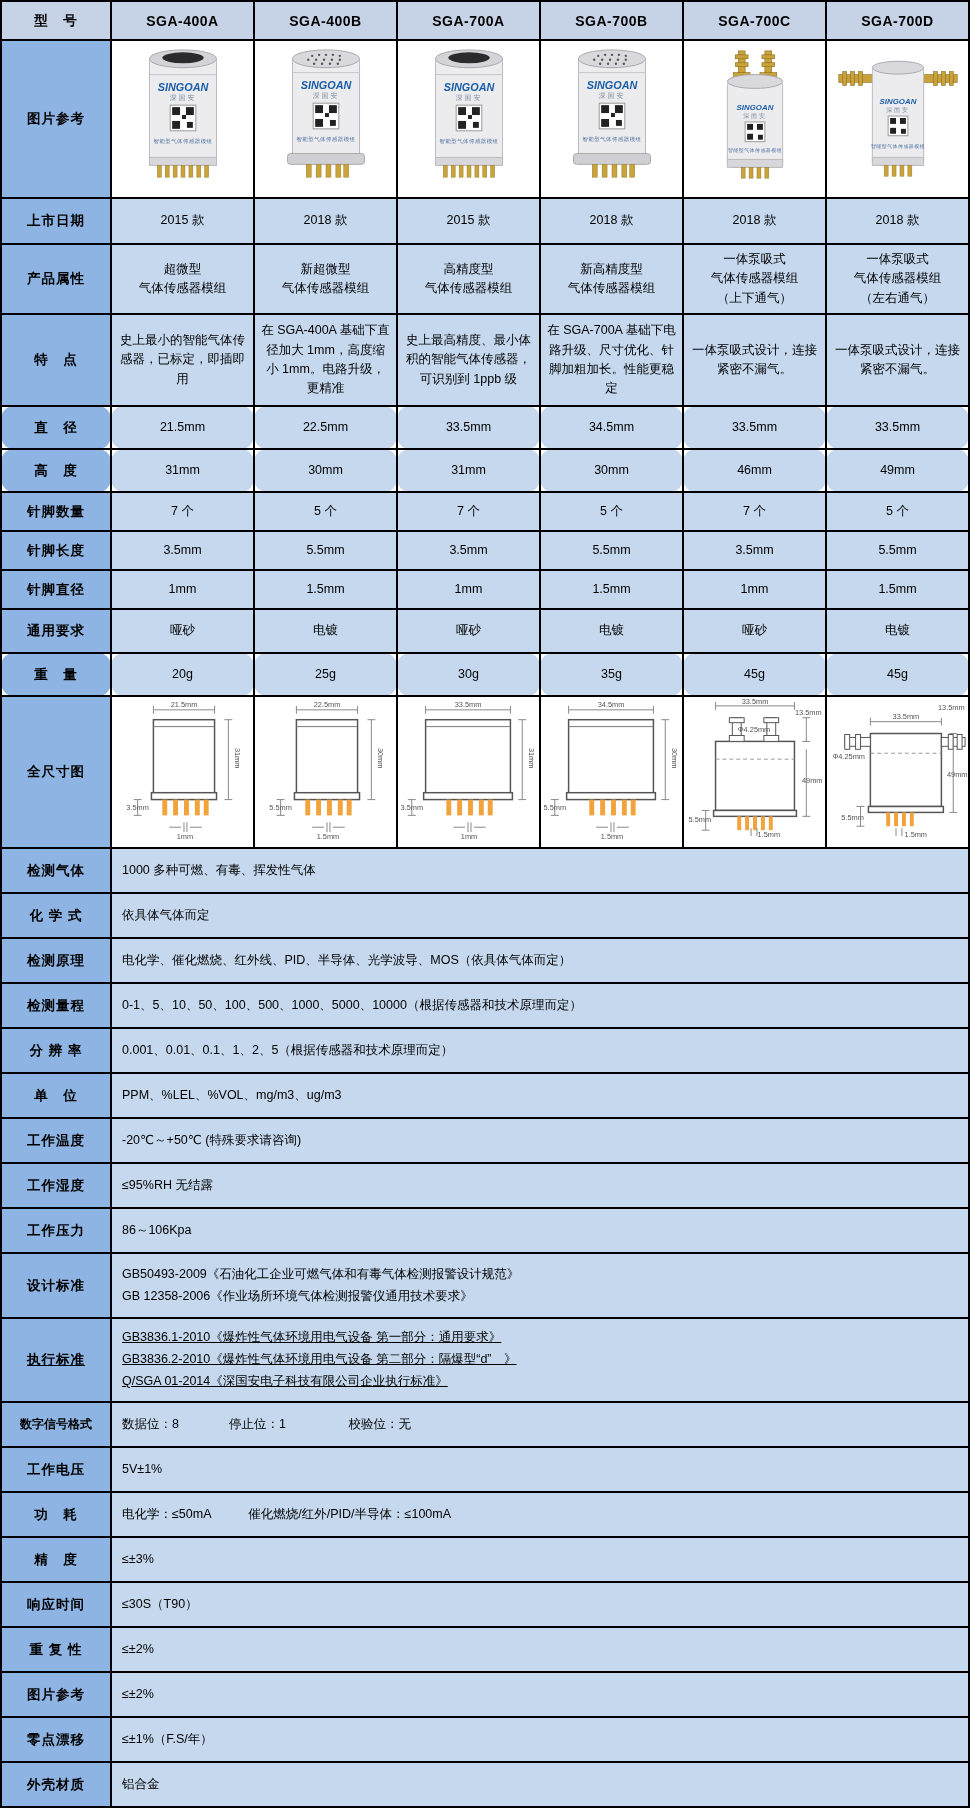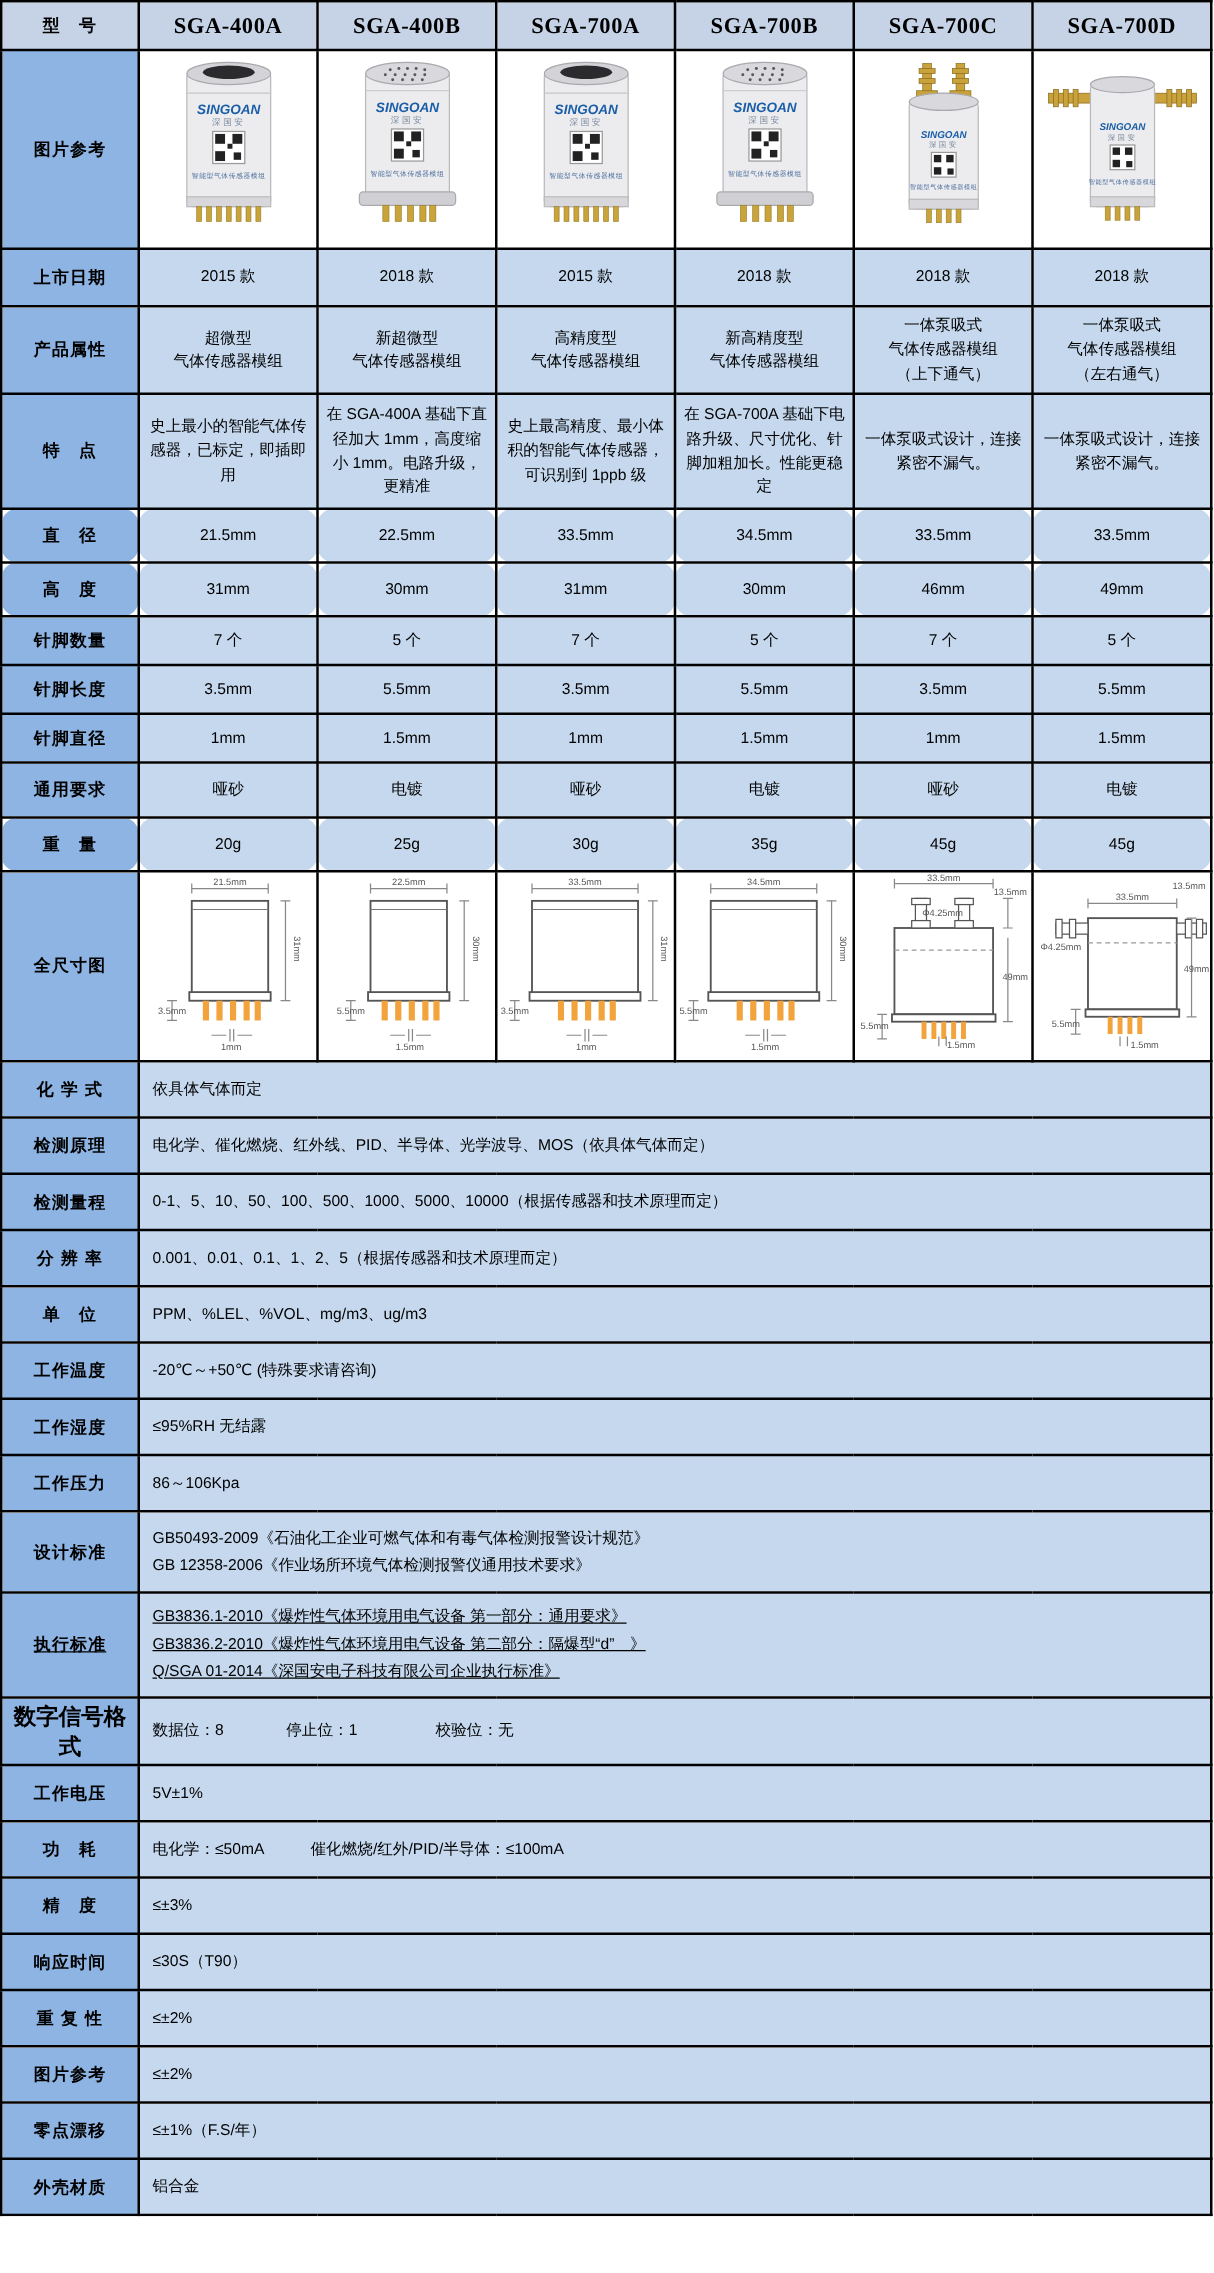--- a/index.html
+++ b/index.html
@@ -3,21 +3,21 @@
 <meta charset="utf-8">
 <style>
   html,body{margin:0;padding:0;background:#fff;}
   body{width:971px;font-family:"Liberation Sans","DejaVu Sans",sans-serif;color:#000;}
   table.spec-table{width:969px;border-collapse:collapse;table-layout:fixed;border:2px solid #000;}
   td{border:2px solid #000;vertical-align:middle;text-align:center;overflow:hidden;}
   
   td.lbl{background:#8DB4E2;font-weight:bold;font-size:13.5px;letter-spacing:1px;padding:2px;margin-left:36px;}
   
   tr.r-header td{background:#C6D3E6;height:33px;}
-  td.model{font-family:Liberation Serif, serif;font-weight:bold;font-size:18px;letter-spacing:.5px;}
+  td.model{font-family:Liberation Sans, sans-serif;font-weight:bold;font-size:14px;letter-spacing:.5px;}
   
   td.val{background:#C5D8EE;font-size:12.5px;white-space:pre-wrap;line-height:1.55;padding:2px 6px;}
   td.img-cell{background:#fff;padding:2px 0;}
   td.dia-cell{background:#fff;padding:0;}
   
   td.spec-v{background:#C5D8EE;text-align:left;font-size:12.5px;padding:3px 10px;white-space:pre-wrap;line-height:1.75;}
   tr.r-images td{height:152px;}
   tr.r-launch td{height:40px;}
   tr.r-attr td{height:64px;}
   tr.r-feat td{height:86px;}
@@ -493,20 +493,24 @@
             <text x="78" y="21" text-anchor="middle" class="dimtx">33.5mm</text>
             <text x="20" y="62" text-anchor="middle" class="dimtx">Φ4.25mm</text>
             <text x="124" y="12" text-anchor="middle" class="dimtx">13.5mm</text>
             <text x="130" y="80" text-anchor="middle" class="dimtx">49mm</text>
             <text x="24" y="124" text-anchor="middle" class="dimtx">5.5mm</text>
             <text x="88" y="141" text-anchor="middle" class="dimtx">1.5mm</text>
           </svg></td>
   </tr>
 
   <tr class="r-spec">
+        <td class="lbl">检测气体</td>
+        <td class="spec-v" colspan="6">1000 多种可燃、有毒、挥发性气体</td>
+      </tr>
+  <tr class="r-spec">
         <td class="lbl">化 学 式</td>
         <td class="spec-v" colspan="6">依具体气体而定</td>
       </tr>
   <tr class="r-spec">
         <td class="lbl">检测原理</td>
         <td class="spec-v" colspan="6">电化学、催化燃烧、红外线、PID、半导体、光学波导、MOS（依具体气体而定）</td>
       </tr>
   <tr class="r-spec">
         <td class="lbl">检测量程</td>
         <td class="spec-v" colspan="6">0-1、5、10、50、100、500、1000、5000、10000（根据传感器和技术原理而定）</td>
@@ -536,21 +540,21 @@
         <td class="spec-v" colspan="6">GB50493-2009《石油化工企业可燃气体和有毒气体检测报警设计规范》
 GB 12358-2006《作业场所环境气体检测报警仪通用技术要求》</td>
       </tr>
   <tr class="r-spec-3l">
         <td class="lbl">执行标准</td>
         <td class="spec-v" colspan="6">GB3836.1-2010《爆炸性气体环境用电气设备 第一部分：通用要求》
 GB3836.2-2010《爆炸性气体环境用电气设备 第二部分：隔爆型“d”　》
 Q/SGA 01-2014《深国安电子科技有限公司企业执行标准》</td>
       </tr>
   <tr class="r-spec">
-        <td class="lbl" style="font-size:18px;letter-spacing:0">数字信号格式</td>
+        <td class="lbl" style="font-size:12px;letter-spacing:0">数字信号格式</td>
         <td class="spec-v" colspan="6">数据位：8　　　　停止位：1　　　　　校验位：无</td>
       </tr>
   <tr class="r-spec">
         <td class="lbl">工作电压</td>
         <td class="spec-v" colspan="6">5V±1%</td>
       </tr>
   <tr class="r-spec">
         <td class="lbl">功　耗</td>
         <td class="spec-v" colspan="6">电化学：≤50mA　　　催化燃烧/红外/PID/半导体：≤100mA</td>
       </tr>

